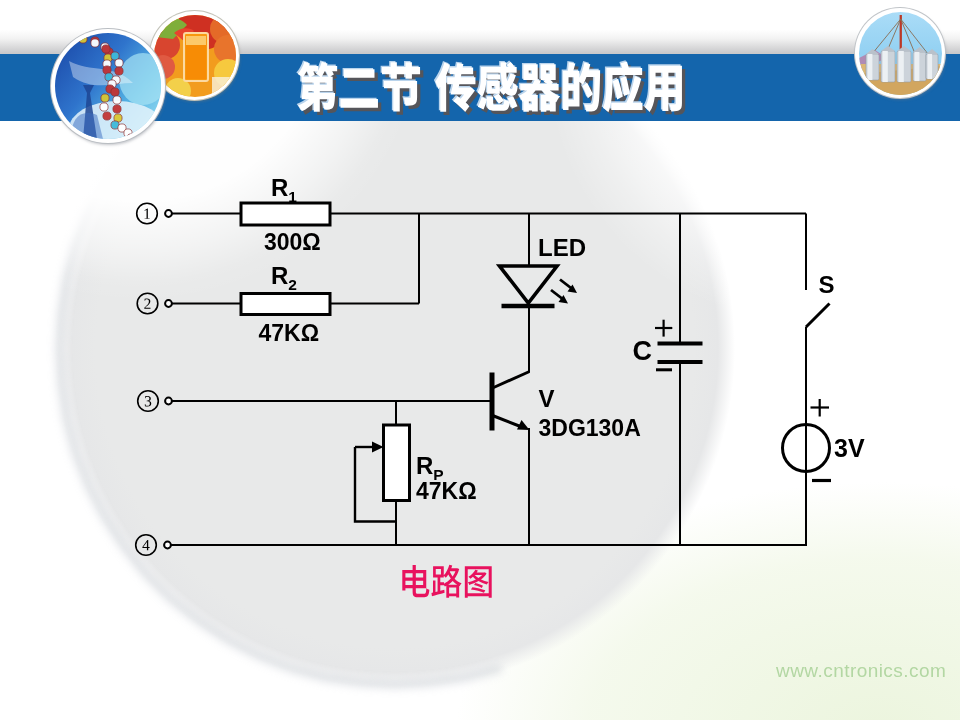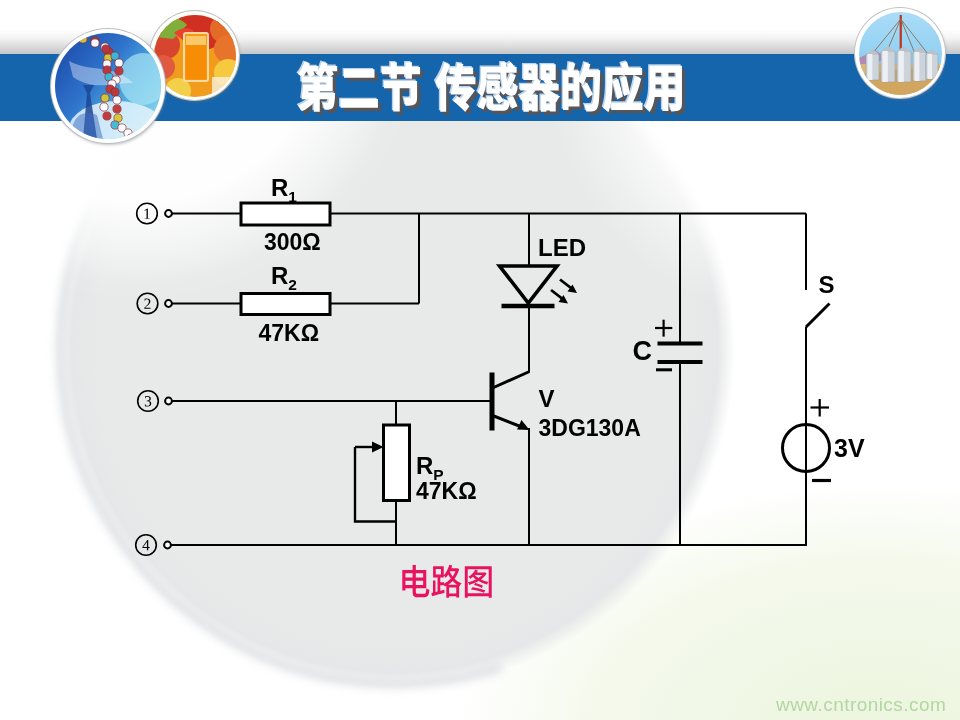--- a/index.html
+++ b/index.html
@@ -338,13 +338,13 @@
         <path d="M442 484V606H217V484ZM543 484H773V606H543ZM442 396H217V273H442ZM543 396V273H773V396ZM119 181V758H217V698H442V781C442 914 477 949 601 949C629 949 780 949 809 949C923 949 953 894 967 740C938 733 897 715 873 698C865 823 855 854 802 854C770 854 638 854 610 854C552 854 543 843 543 783V698H870V181H543V39H442V181Z" fill="#e8125e"></path>
       </g>
       <g transform="translate(430.4,563.5) scale(0.031900,0.035500)">
         <path d="M168 157H331V312H168ZM33 829 49 920C159 894 306 859 445 824L436 740L310 769V610H428C439 624 449 639 455 650L499 630V962H586V926H810V959H901V630L920 638C933 613 960 576 979 558C893 528 819 481 759 427C821 352 871 262 903 157L843 131L826 135H655C666 109 675 83 684 57L594 35C558 150 495 261 419 334V76H84V394H225V788L159 803V478H81V820ZM586 844V677H810V844ZM785 216C762 269 732 318 696 363C660 321 630 276 608 233L617 216ZM559 597C609 567 656 532 699 490C740 530 786 566 838 597ZM640 425C577 487 504 535 428 568V527H310V394H419V348C440 364 470 389 483 404C510 377 536 345 561 309C583 348 609 387 640 425Z" fill="#e8125e"></path>
       </g>
       <g transform="translate(462.3,563.5) scale(0.031900,0.035500)">
         <path d="M367 606C449 623 553 659 610 687L649 626C591 599 488 567 406 551ZM271 734C410 750 583 790 679 825L721 757C621 723 450 686 315 671ZM79 77V965H170V925H828V965H922V77ZM170 841V163H828V841ZM411 173C361 251 276 327 192 375C210 389 242 417 256 432C282 415 308 395 334 373C361 400 392 425 427 448C347 483 259 510 175 526C191 543 210 580 219 603C314 580 416 544 507 496C588 538 679 571 770 590C781 569 805 536 823 519C741 505 659 481 585 450C657 402 718 345 760 280L707 248L693 252H451C465 235 478 217 489 199ZM387 323 626 324C593 355 551 384 504 410C458 384 419 355 387 323Z" fill="#e8125e"></path>
       </g>
   </svg>
 
-  <div class="abs" style="left:776px;top:694px;font-size:19px;color:#b3d7a3;letter-spacing:0.45px;">www.cntronics.com</div>
+  <div class="abs" style="left:776px;top:660px;font-size:19px;color:#b3d7a3;letter-spacing:0.45px;">www.cntronics.com</div>
 </div>
 </body></html>

